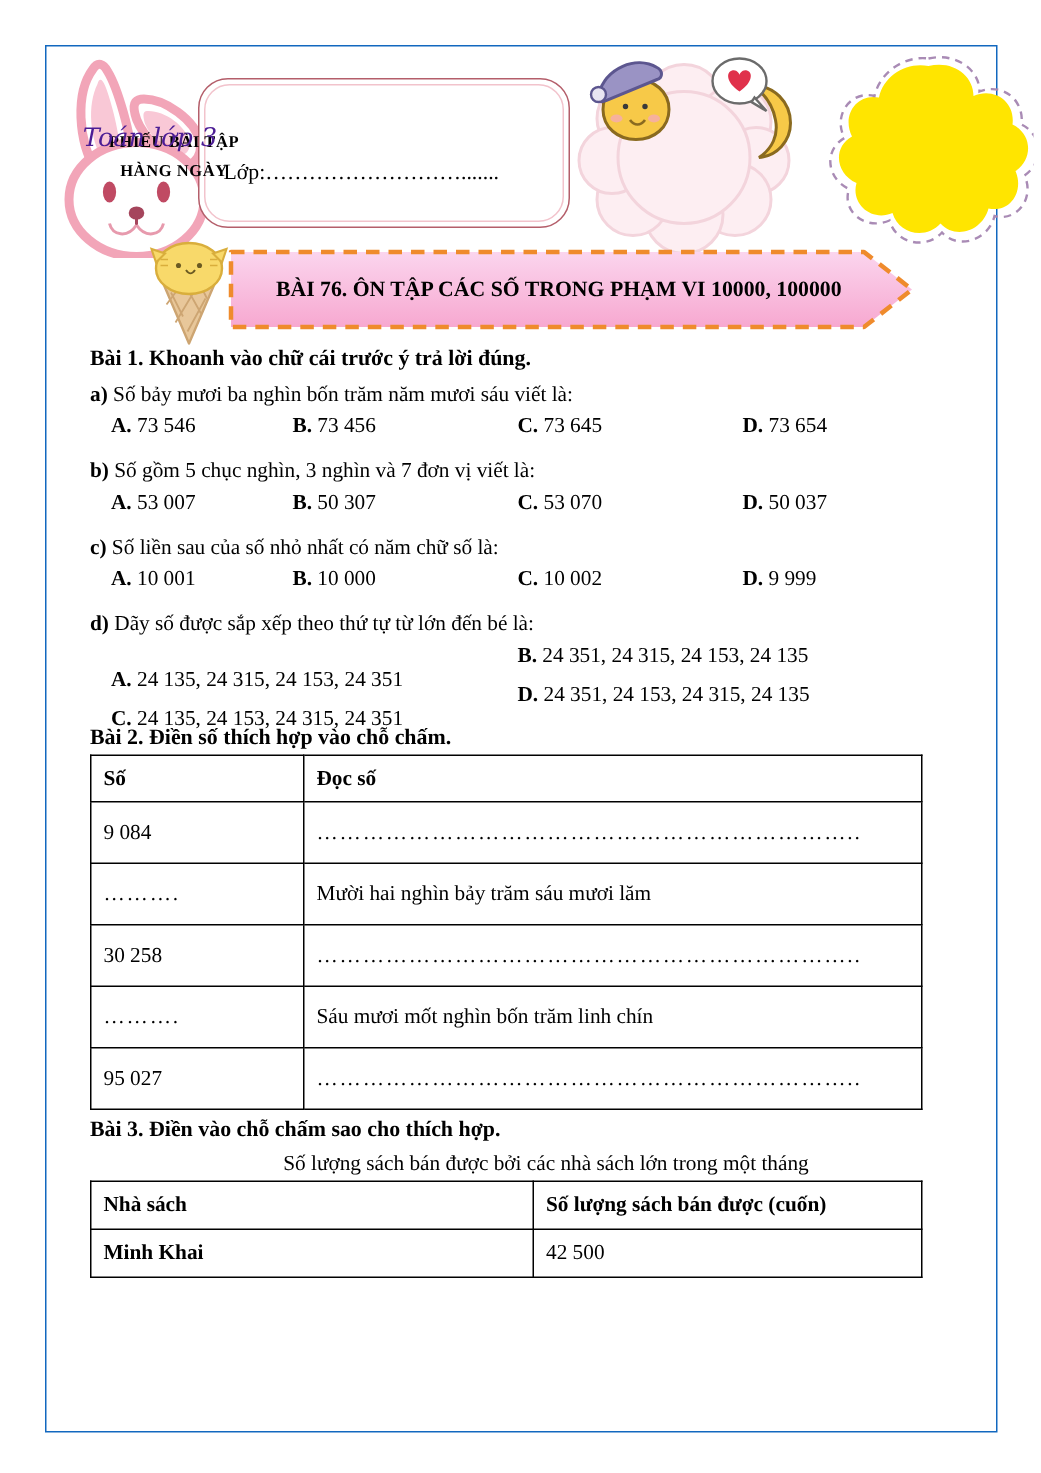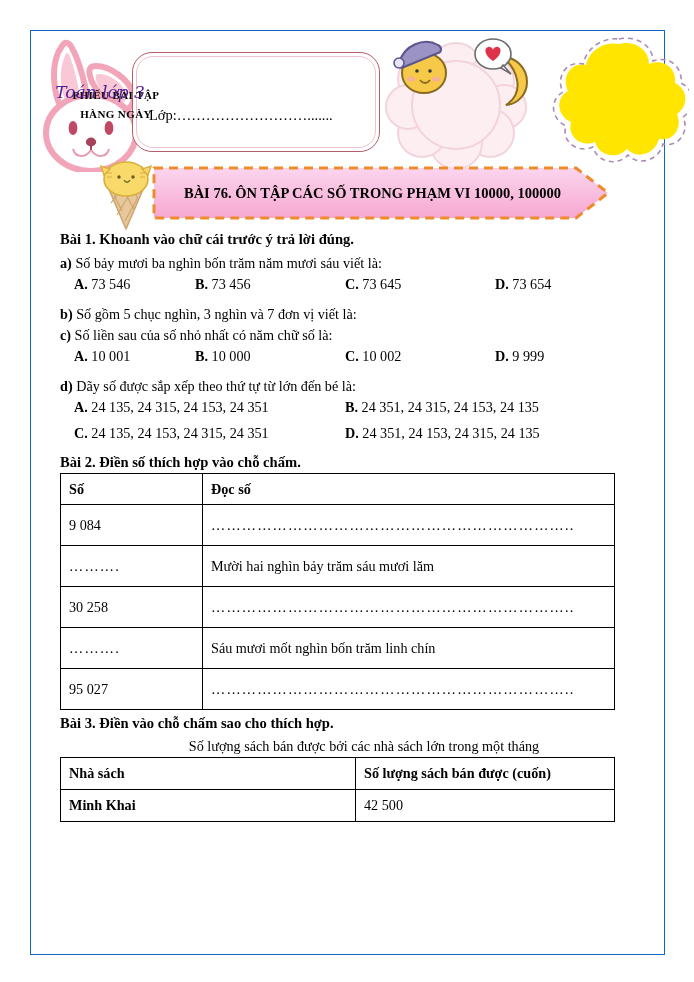--- a/index.html
+++ b/index.html
@@ -91,21 +91,21 @@
   .task-title{font-weight:bold;font-size:14.6px;margin:0 0 9px 0;}
   .q-stem{margin:0 0 7px 0;font-size:14.2px;}
   .q-stem b{font-weight:bold;}
   .opts{position:relative;height:22px;margin:0 0 8px 0;}
   .opt{position:absolute;font-size:14.2px;white-space:nowrap;}
   .opt b{font-weight:bold;}
   .opts4 .o1{left:14px;}
   .opts4 .o2{left:135px;}
   .opts4 .o3{left:285px;}
   .opts4 .o4{left:435px;}
-  .opts2 .o1{left:14px;}
+  .opts2 .o1{left:14px;margin-top:16px;}
   .opts2 .o2{left:285px;}
   .opts2row{height:22px;margin:0 0 4px 0;}
 
   
   table{border-collapse:collapse;width:100%;}
   table td,table th{
     border:1.1px solid #000;
     padding:0 8px;
     font-size:14.2px;
     text-align:left;
@@ -247,20 +247,26 @@
     <div class="opt o1"><b>A.</b> <span>73 546</span></div>
     <div class="opt o2"><b>B.</b> <span>73 456</span></div>
     <div class="opt o3"><b>C.</b> <span>73 645</span></div>
     <div class="opt o4"><b>D.</b> <span>73 654</span></div>
   </div>
 
   <div class="q-stem">
     <b>b)</b>
     <span>Số gồm 5 chục nghìn, 3 nghìn và 7 đơn vị viết là:</span>
   </div>
+  <div class="opts opts4">
+    <div class="opt o1"><b>A.</b> <span>53 007</span></div>
+    <div class="opt o2"><b>B.</b> <span>50 307</span></div>
+    <div class="opt o3"><b>C.</b> <span>53 070</span></div>
+    <div class="opt o4"><b>D.</b> <span>50 037</span></div>
+  </div>
 
   <div class="q-stem">
     <b>c)</b>
     <span>Số liền sau của số nhỏ nhất có năm chữ số là:</span>
   </div>
   <div class="opts opts4">
     <div class="opt o1"><b>A.</b> <span>10 001</span></div>
     <div class="opt o2"><b>B.</b> <span>10 000</span></div>
     <div class="opt o3"><b>C.</b> <span>10 002</span></div>
     <div class="opt o4"><b>D.</b> <span>9 999</span></div>

